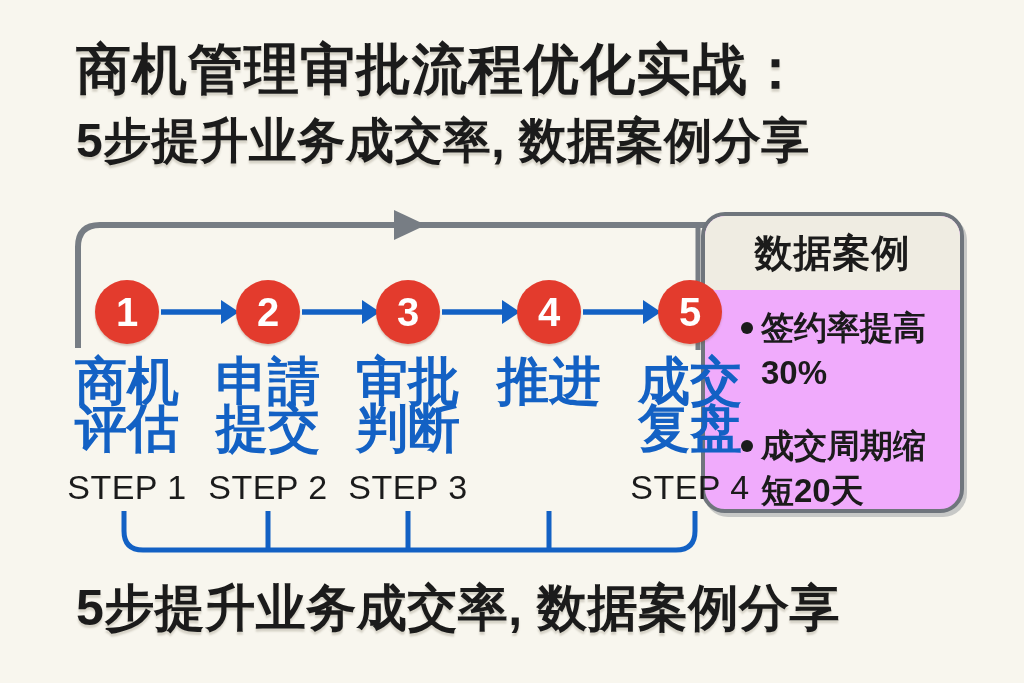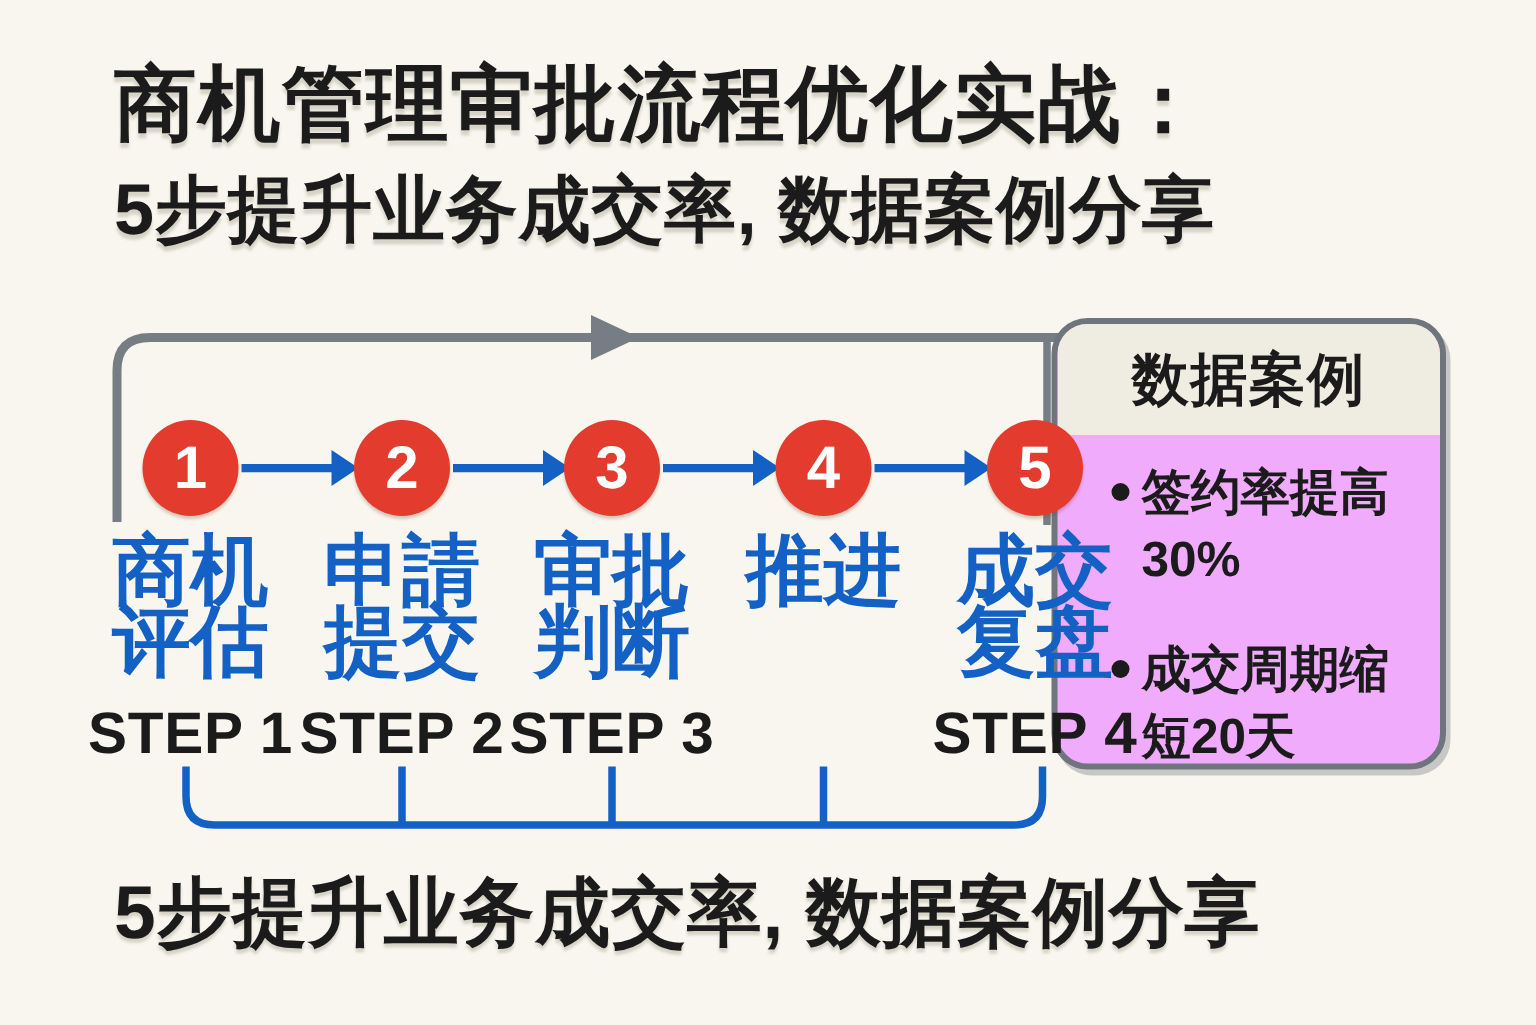--- a/index.html
+++ b/index.html
@@ -44,21 +44,21 @@
     display:flex;align-items:center;justify-content:center;
     color:#ffffff;font-size:40px;font-weight:900;
     box-shadow:0 2px 2px rgba(120,60,40,0.25);
   }
   .step-label{
     margin-top:14px;
     font-size:52px;font-weight:900;color:#1361c4;line-height:47px;
   }
   .step-num{
     margin-top:16px;
-    font-size:39px;font-weight:700;color:#1b1b1b;letter-spacing:0.5px;
+    font-size:34px;font-weight:400;color:#1b1b1b;letter-spacing:0.5px;
     white-space:nowrap;
   }
 
   .panel{
     position:absolute;left:701px;top:212px;width:263px;height:301px;
     box-sizing:border-box;
     background:#f0abfc;
     border:4px solid #6f757c;
     border-radius:24px;
     box-shadow:3px 4px 0 rgba(110,116,122,0.35);

